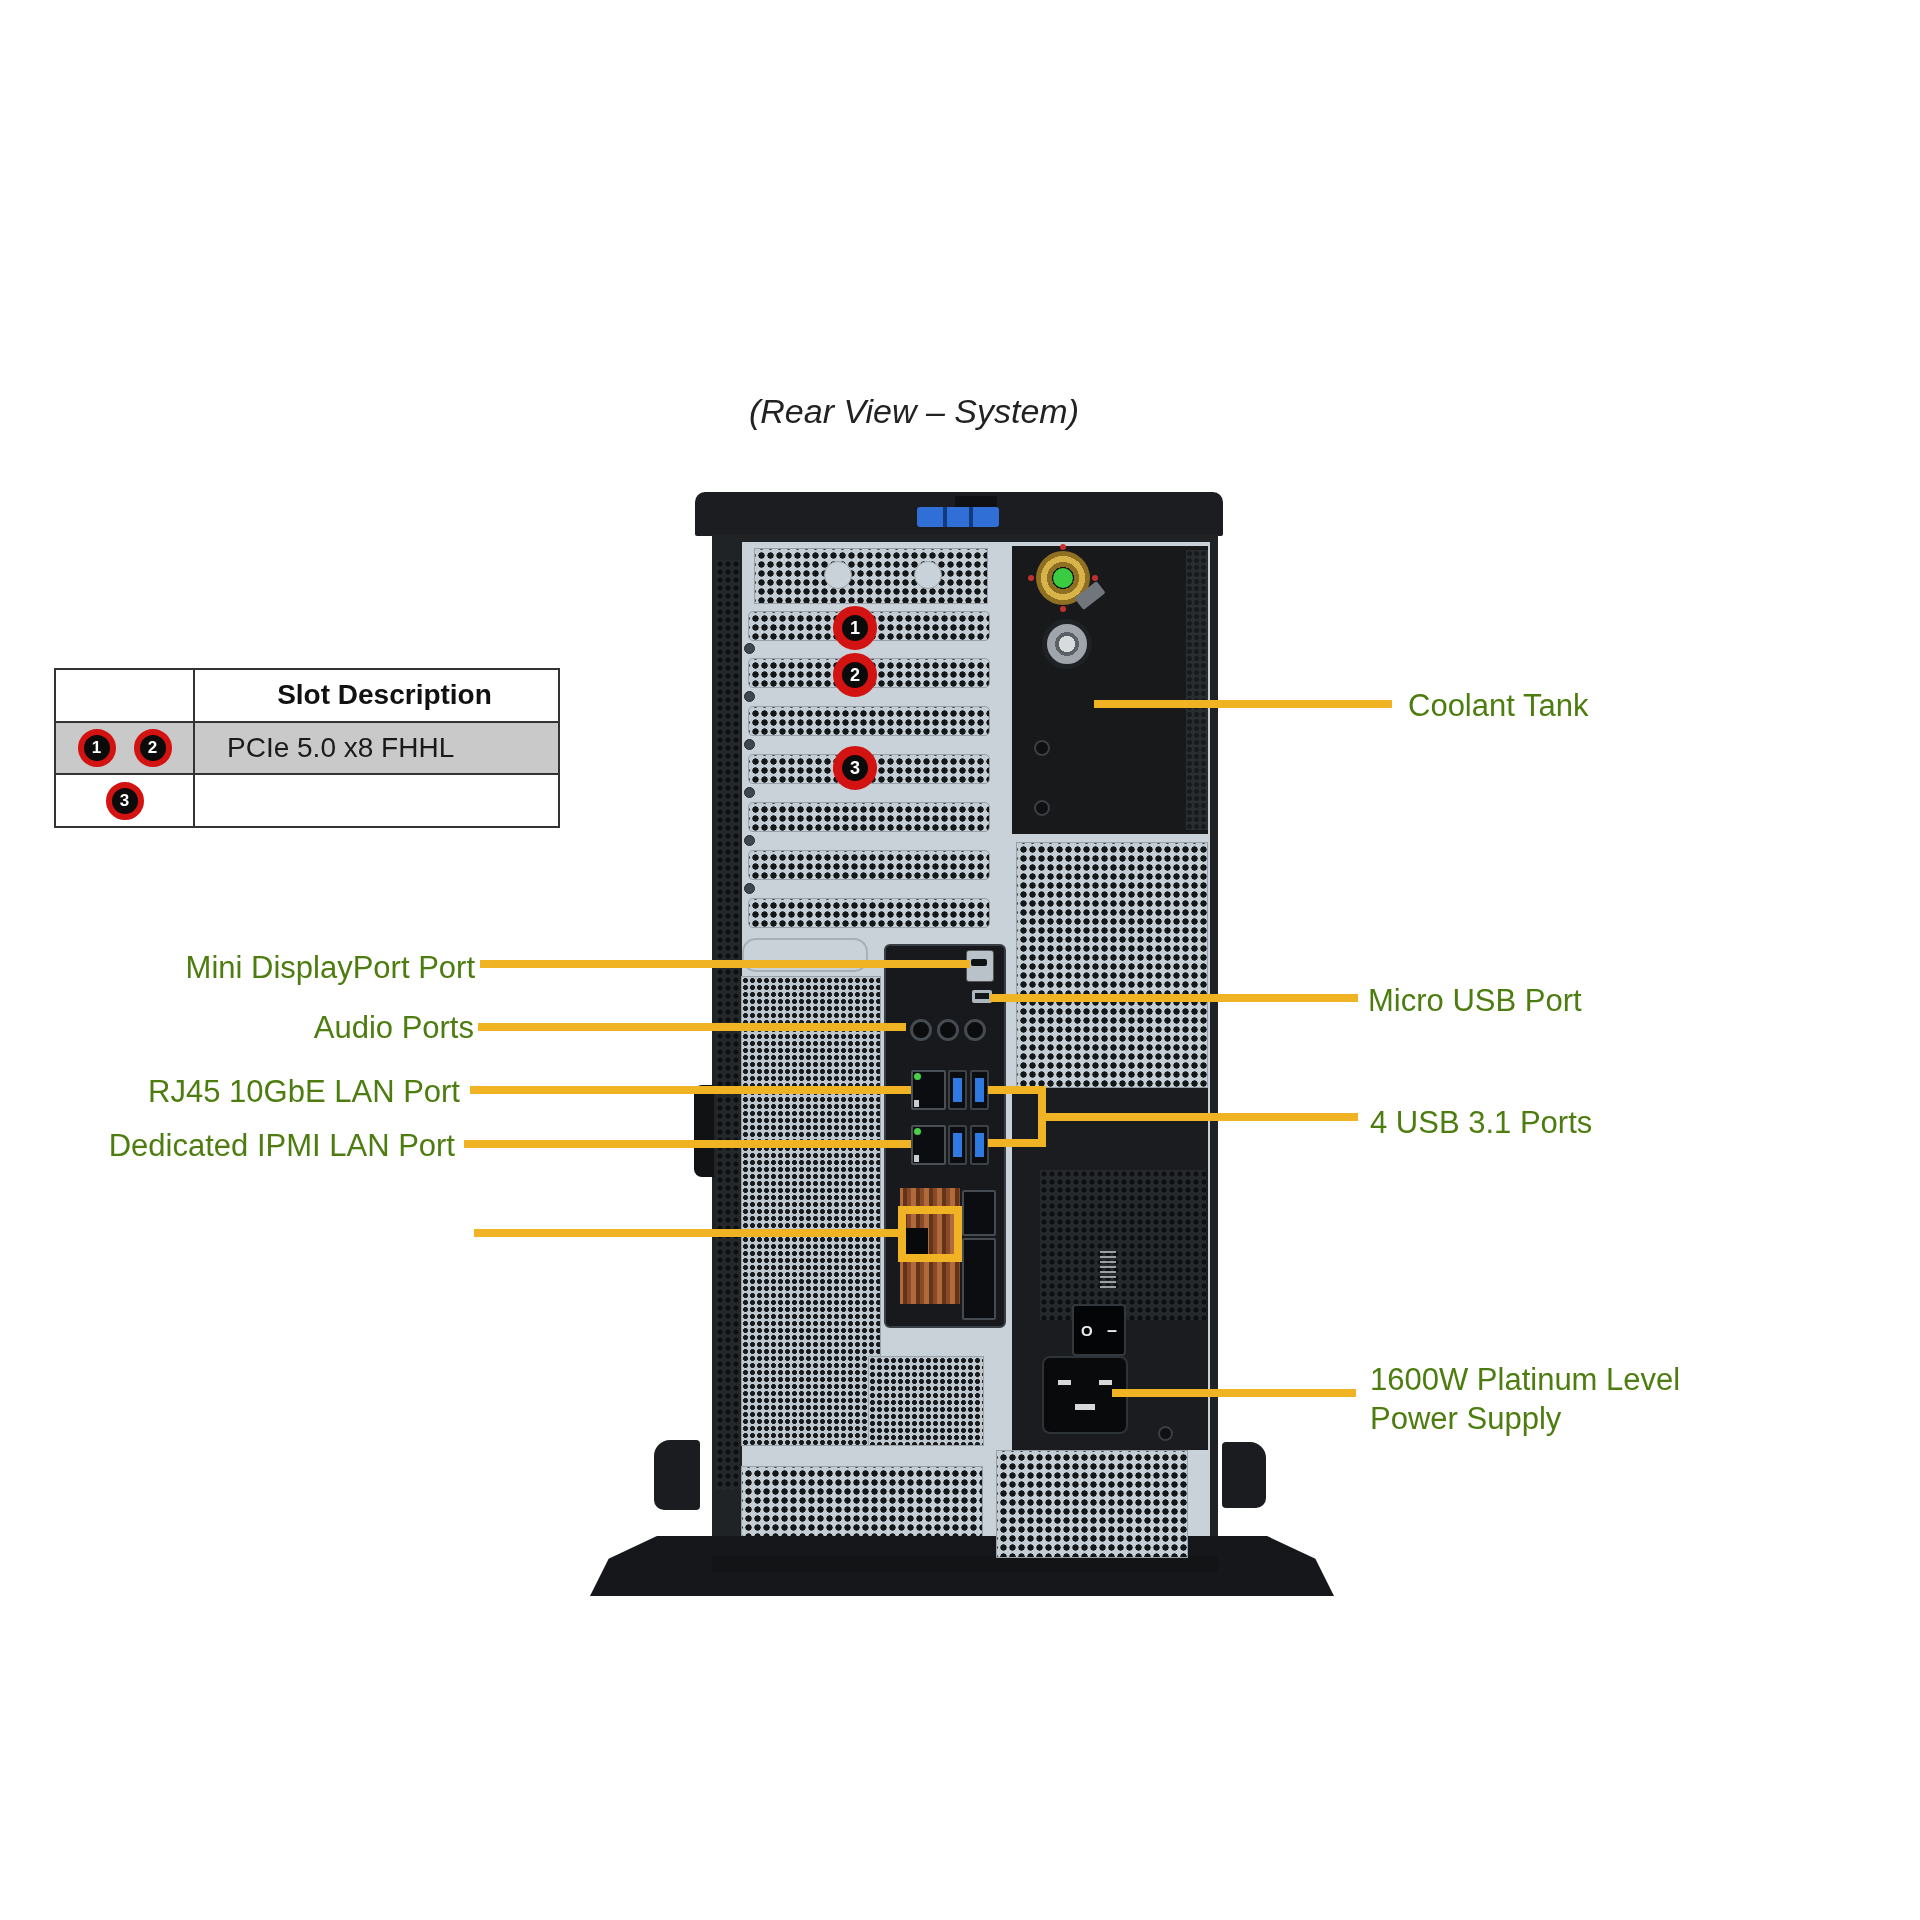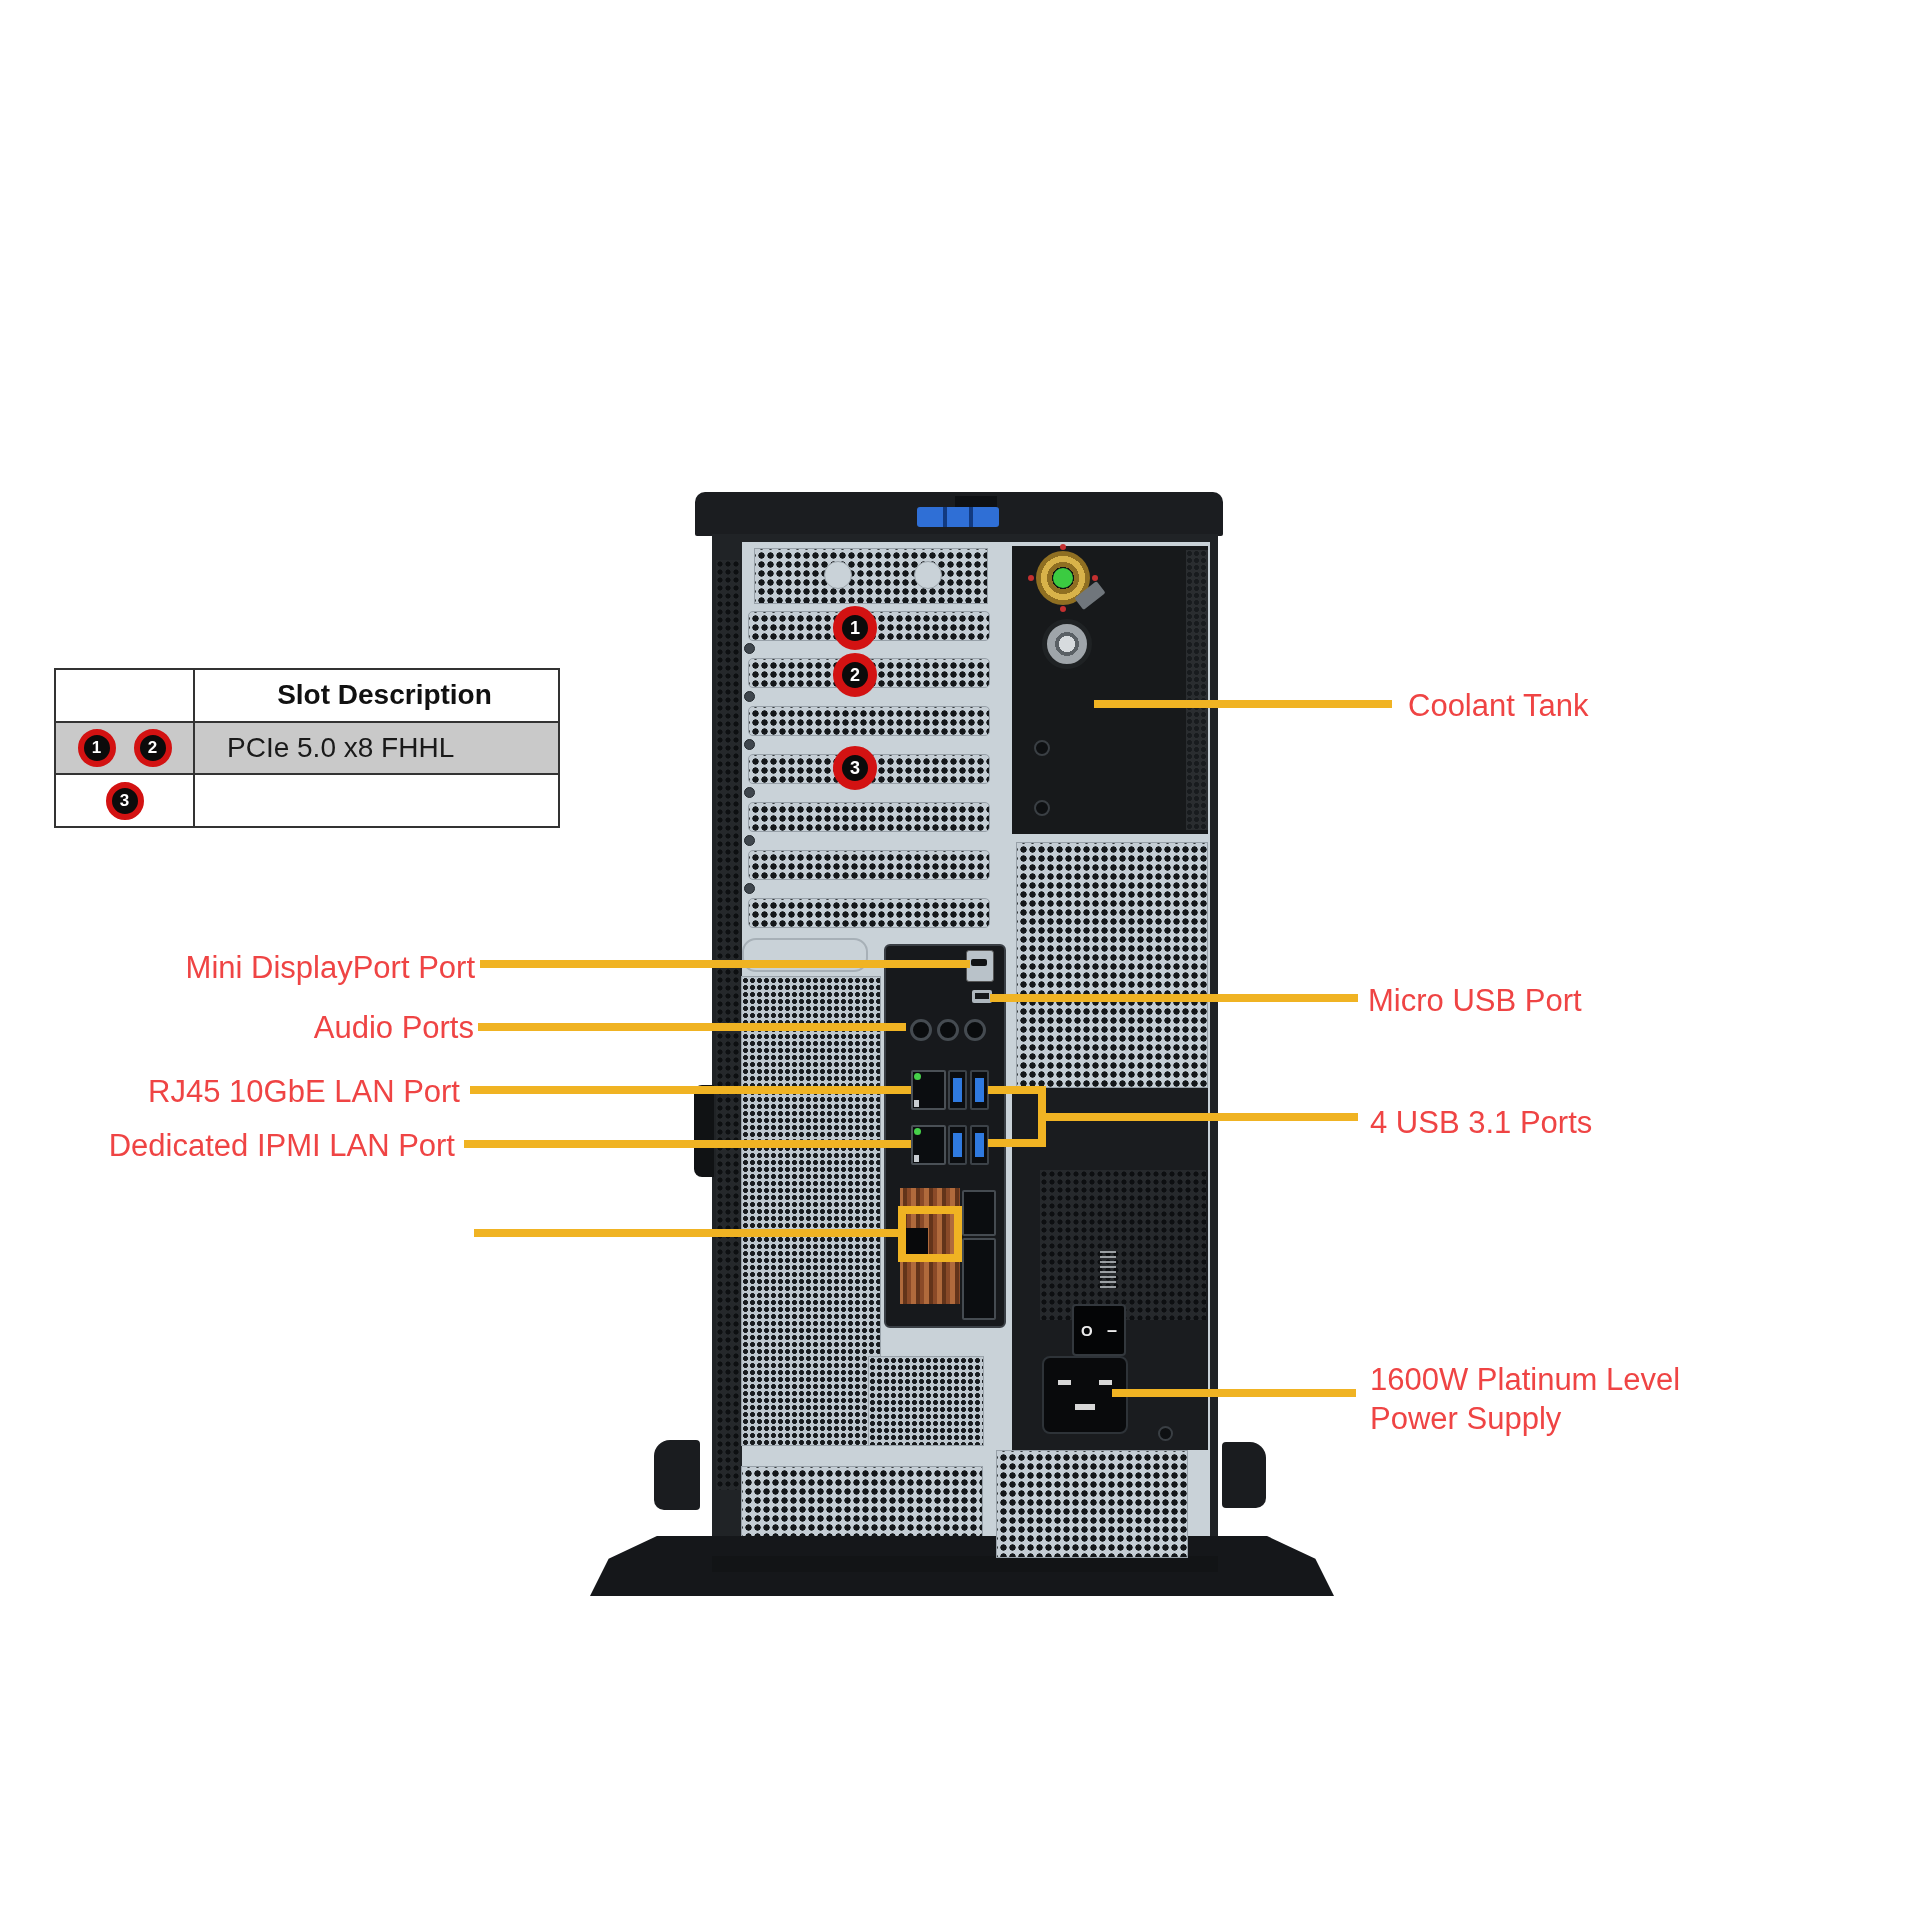--- a/index.html
+++ b/index.html
@@ -4,21 +4,21 @@
 <style>
   html,body{margin:0;padding:0;background:#fff;}
   .canvas{position:relative;width:1920px;height:1920px;background:#fff;overflow:hidden;
           font-family:"Liberation Sans",sans-serif;color:#1a1a1a;}
   .abs{position:absolute;}
   
   .line{position:absolute;height:8px;background:#F0B323;z-index:6;}
   .vline{position:absolute;width:8px;background:#F0B323;z-index:6;}
   .callout-box{position:absolute;border:8px solid #F0B323;background:transparent;z-index:7;}
   
-  .lbl{position:absolute;font-size:31px;line-height:39px;color:#ef4444;white-space:nowrap;z-index:6;}
+  .lbl{position:absolute;font-size:31px;line-height:39px;color:#4d7c0f;white-space:nowrap;z-index:6;}
   .lbl.r{text-align:right;}
   
   .title{position:absolute;font-size:34px;font-style:italic;color:#222;z-index:6;}
   
   .slot-table{position:absolute;left:54px;top:668px;width:502px;height:156px;border:2px solid #333;
               display:flex;flex-direction:column;background:#fff;z-index:6;}
   .t-row{display:flex;flex:1;border-top:2px solid #333;}
   .t-row:first-child{border-top:none;}
   .t-c1{width:137px;border-right:2px solid #333;display:flex;align-items:center;justify-content:center;gap:18px;}
   .t-c2{flex:1;display:flex;align-items:center;padding-left:32px;font-size:28px;}
@@ -39,20 +39,21 @@
         background-image:radial-gradient(#0D0F11 2.3px,transparent 2.8px);
         background-size:8px 8px;border:none;}
   .screw{position:absolute;border-radius:50%;background:#3F464D;border:1px solid #23282d;}
   .port-dark{position:absolute;background:#0B0D10;border:2px solid #4A5056;border-radius:2px;}
 </style>
 </head>
 <body>
 
 <div class="canvas">
 
+  <div class="title" style="left:654px;top:392px;width:520px;text-align:center;">(Rear View – System)</div>
 
   <div class="slot-table">
     <div class="t-row">
       <div class="t-c1"></div>
       <div class="t-c2 t-head">Slot Description</div>
     </div>
     <div class="t-row hl">
       <div class="t-c1">
         <div class="badge">1</div>
         <div class="badge">2</div>

